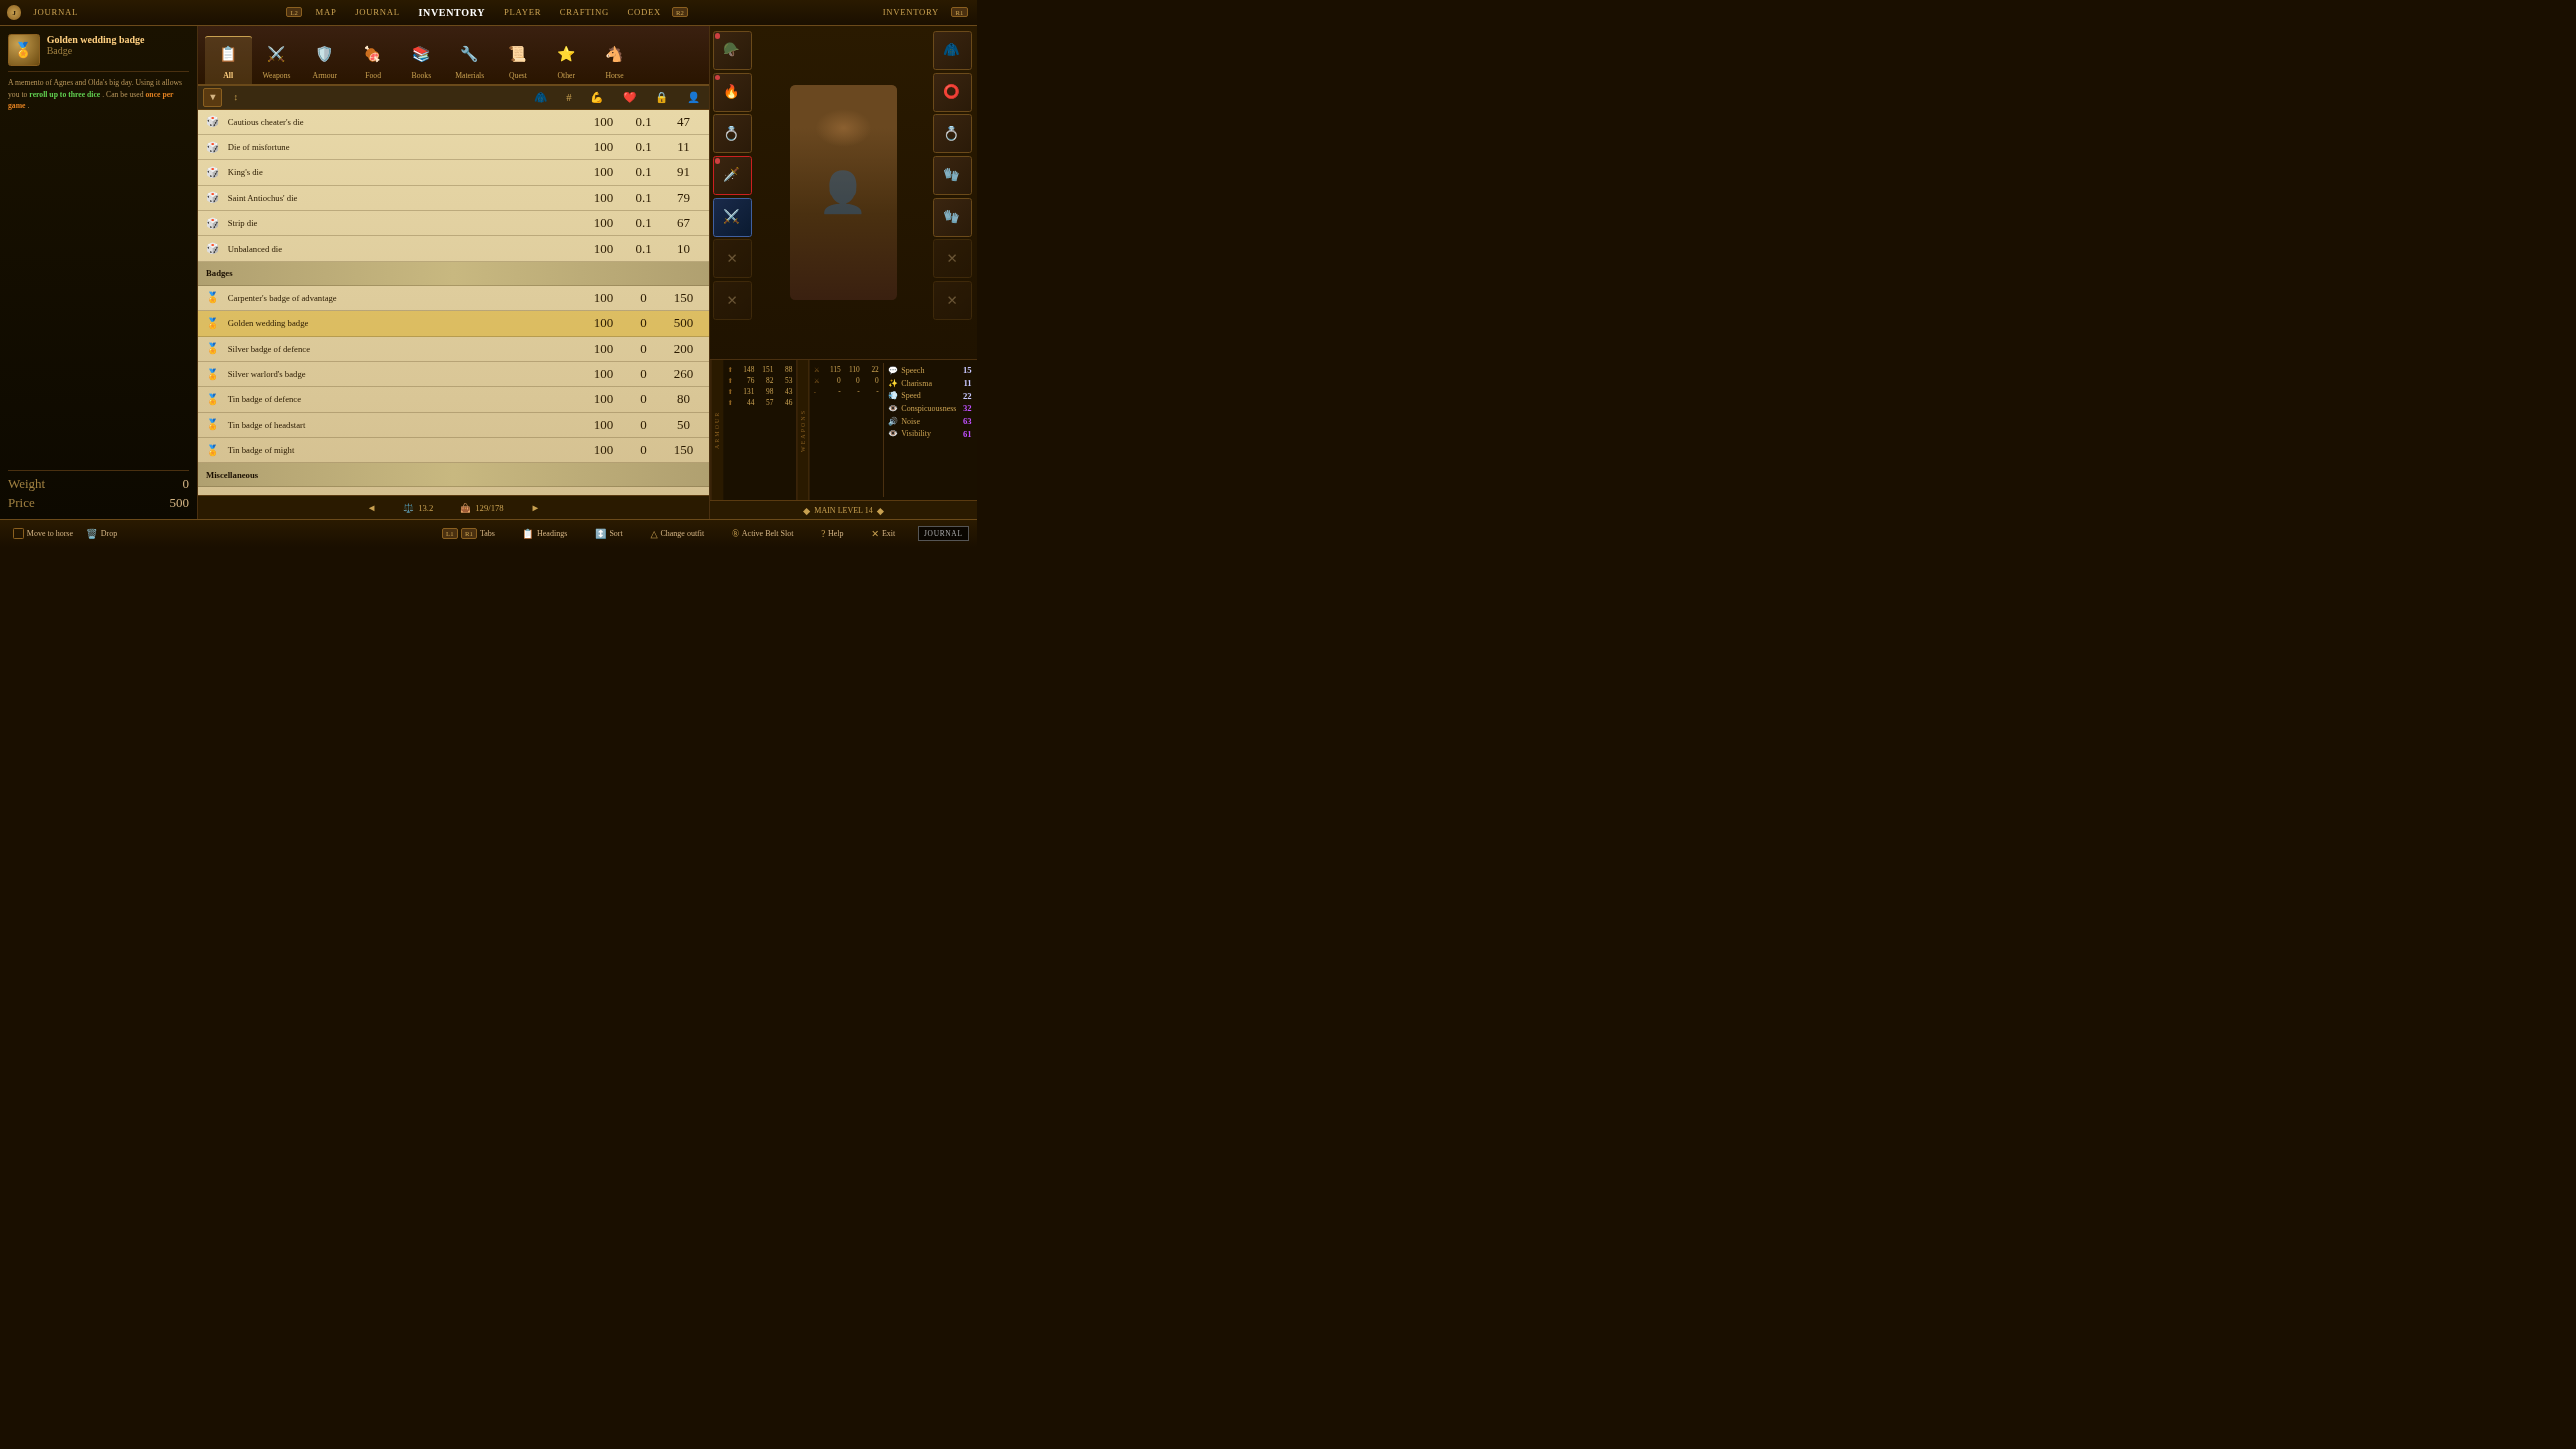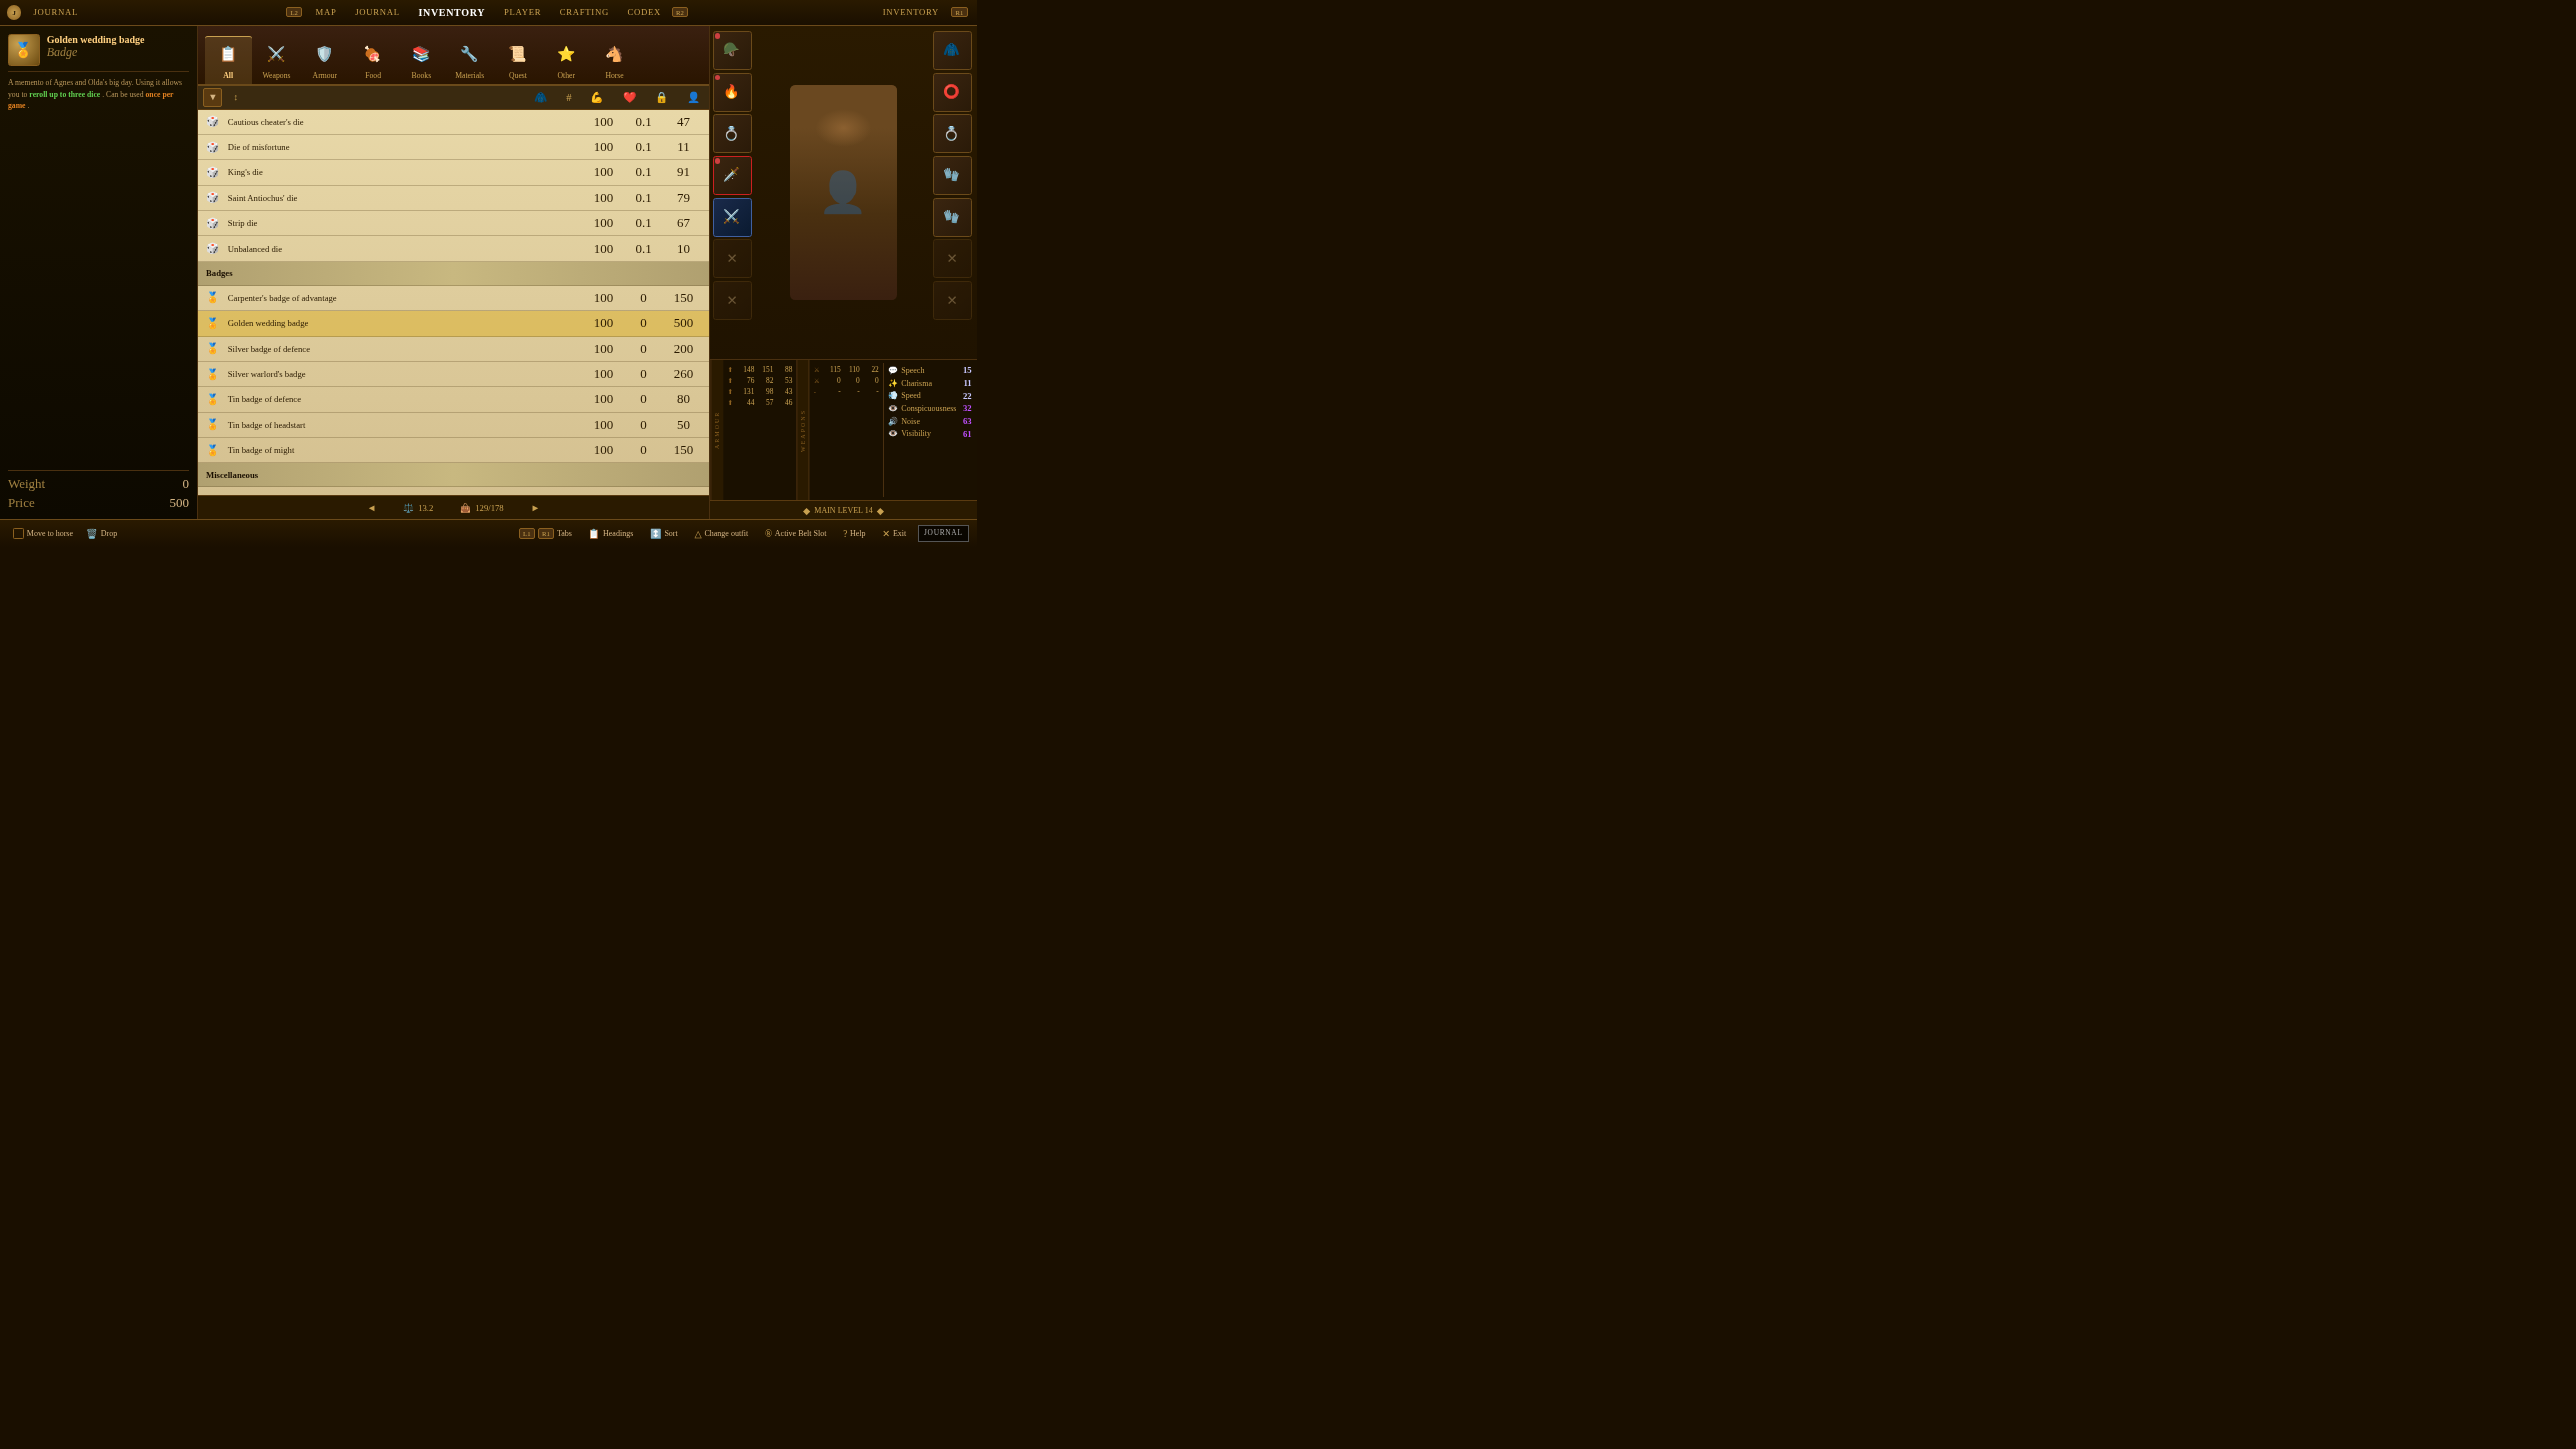--- a/index.html
+++ b/index.html
@@ -121,22 +121,21 @@
       flex-shrink: 0;
     }
     .item-title-block { flex: 1; }
     .item-name {
       color: #ffd080;
       font-size: 10px;
       font-weight: bold;
     }
     .item-subtitle {
       color: #a08040;
-      font-size: 12px;
-      font-style: italic;
+      font-size: 10px;
     }
     .item-description {
       font-size: 7.7px;
       color: #b8965a;
       line-height: 1.5;
     }
     .item-description .highlight-green { color: #60d050; font-weight: bold; }
     .item-description .highlight-orange { color: #e08020; font-weight: bold; }
 
     .item-stats {
@@ -528,21 +527,22 @@
       height: 10.7px;
       border: 1.3px solid #8b6020;
       border-radius: 1.3px;
       background: transparent;
     }
     .bottom-divider {
       flex: 1;
     }
     .bottom-right-actions {
       display: flex;
-      gap: 6px;
+      align-items: center;
+      gap: 17px;
     }
     .thegamer-badge {
       background: rgba(0,0,0,0.7);
       border: 0.7px solid #555;
       padding: 2px 5.4px;
       font-size: 7.4px;
       color: #aaa;
       letter-spacing: 0.7px;
     }
   </style>

